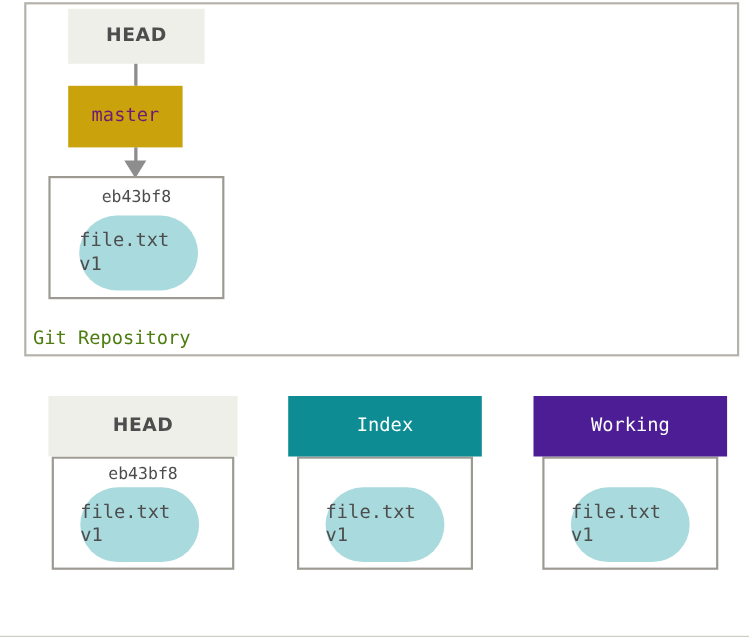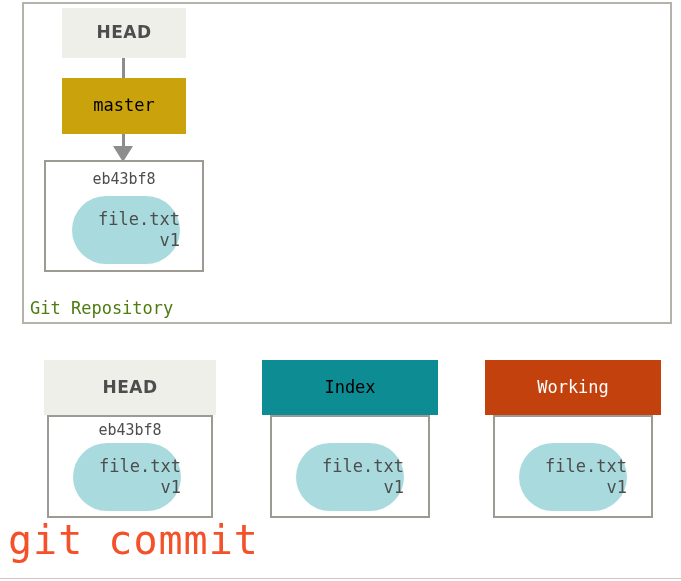--- a/index.html
+++ b/index.html
@@ -65,24 +65,24 @@
     color: #4d4d4d;
     font-family: "DejaVu Sans", "Liberation Sans", sans-serif;
     font-size: 17px;
     font-weight: 600;
     letter-spacing: 0.5px;
   }
 
   .chip-master {
     left: 62px;
     top: 78px;
-    width: 124px;
+    width: 104px;
     height: 56px;
     background: #c9a20c;
-    color: #000000;
+    color: #701a75;
     font-size: 17px;
   }
 
   
   .conn-line {
     position: absolute;
     background: #8d8d8d;
     width: 3px;
   }
   .conn-head-master {
@@ -130,21 +130,21 @@
     color: #4d4d4d;
   }
 
   
   .blob {
     position: absolute;
     background: #a9dadd;
     border-radius: 42px;
     display: flex;
     flex-direction: column;
-    align-items: flex-end;
+    align-items: flex-start;
     justify-content: center;
     color: #4d4d4d;
     font-size: 17px;
     line-height: 1.22;
     text-align: center;
   }
   .blob.repo-blob {
     left: 26px;
     top: 34px;
     width: 108px;
@@ -165,24 +165,24 @@
   }
   .col-header.head {
     background: #efefe9;
     color: #4d4d4d;
     font-family: "DejaVu Sans", "Liberation Sans", sans-serif;
     font-weight: 600;
     letter-spacing: 0.5px;
   }
   .col-header.index {
     background: #0d8c93;
-    color: #000000;
+    color: #ffffff;
   }
   .col-header.workdir {
-    background: #c2410c;
+    background: #4c1d95;
     color: #ffffff;
   }
 
   .col-body {
     position: absolute;
     box-sizing: border-box;
     border: 2px solid #9c9a93;
     background: #ffffff;
     z-index: 1;
   }
@@ -281,17 +281,16 @@
       <div>Working</div>
     </div>
   </div>
   <div class="col-body" id="bottom-wd-body">
     <div class="blob col-blob">
       <span>file.txt</span>
       <span>v1</span>
     </div>
   </div>
 
-  <div class="caption">git commit</div>
 
   <div class="bottom-rule"></div>
 
 </div>
 
 </body></html>

